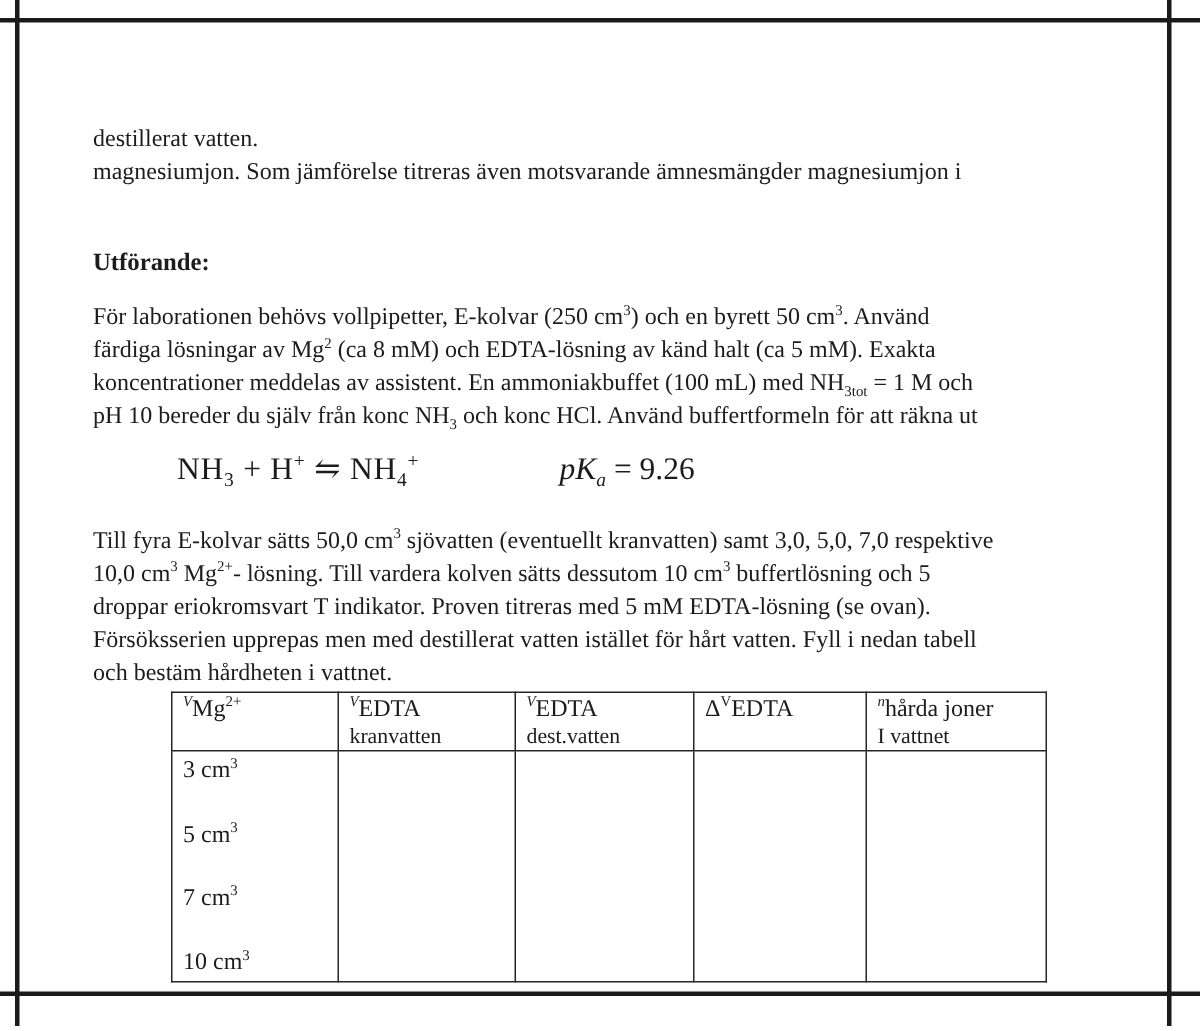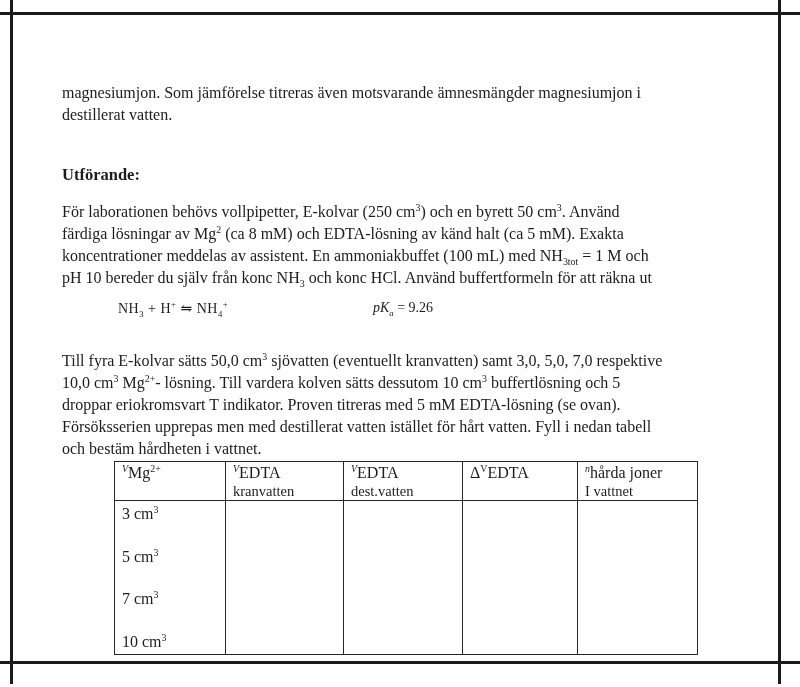--- a/index.html
+++ b/index.html
@@ -26,21 +26,21 @@
   #intro { top:82px; }
   #heading { top:164px; font-weight:bold; font-size:16.5px; line-height:22px; }
   #procedure { top:182px;margin-top:19px; }
   #series { top:350px; }
 
   sup, sub { font-size:0.62em; line-height:0; }
   sup { vertical-align:super; }
   sub { vertical-align:sub; }
 
   
-  #equation { position:absolute; left:62px; top:300px; width:676px; height:26px; font-size:14px; }
+  #equation { position:absolute; left:62px; top:300px; width:676px; height:26px; font-size:21px; }
   #equation .reaction { margin-left:56px; letter-spacing:0.5px; }
   #equation .pka { position:absolute; left:311px; top:0; }
 
   
   #results-table {
     position:absolute; left:114px; top:461px; width:583px;
     border-collapse:collapse; table-layout:fixed; font-size:16px;padding-left:45px;
   }
   #results-table th, #results-table td {
     border:1.6px solid #262626;
@@ -56,22 +56,22 @@
 </style>
 </head>
 <body>
 
 <div class="rule rule-h rule-top"></div>
 <div class="rule rule-h rule-bottom"></div>
 <div class="rule rule-v rule-left"></div>
 <div class="rule rule-v rule-right"></div>
 
 <div id="intro" class="block">
+    <div class="tline"><span>destillerat vatten.</span></div>
     <div class="tline"><span>magnesiumjon. Som jämförelse titreras även motsvarande ämnesmängder magnesiumjon i</span></div>
-    <div class="tline"><span>destillerat vatten.</span></div>
   </div>
 
 <div id="heading" class="block">Utförande:</div>
 
 <div id="procedure" class="block">
     <div class="tline"><span>För laborationen behövs vollpipetter, E-kolvar (250 cm</span><sup>3</sup><span>) och en byrett 50 cm</span><sup>3</sup><span>. Använd</span></div>
     <div class="tline"><span>färdiga lösningar av Mg</span><sup>2</sup><span> (ca 8 mM) och EDTA-lösning av känd halt (ca 5 mM). Exakta</span></div>
     <div class="tline"><span>koncentrationer meddelas av assistent. En ammoniakbuffet (100 mL) med NH</span><sub>3tot</sub><span> = 1 M och</span></div>
     <div class="tline"><span>pH 10 bereder du själv från konc NH</span><sub>3</sub><span> och konc HCl. Använd buffertformeln för att räkna ut</span></div>
   </div>

